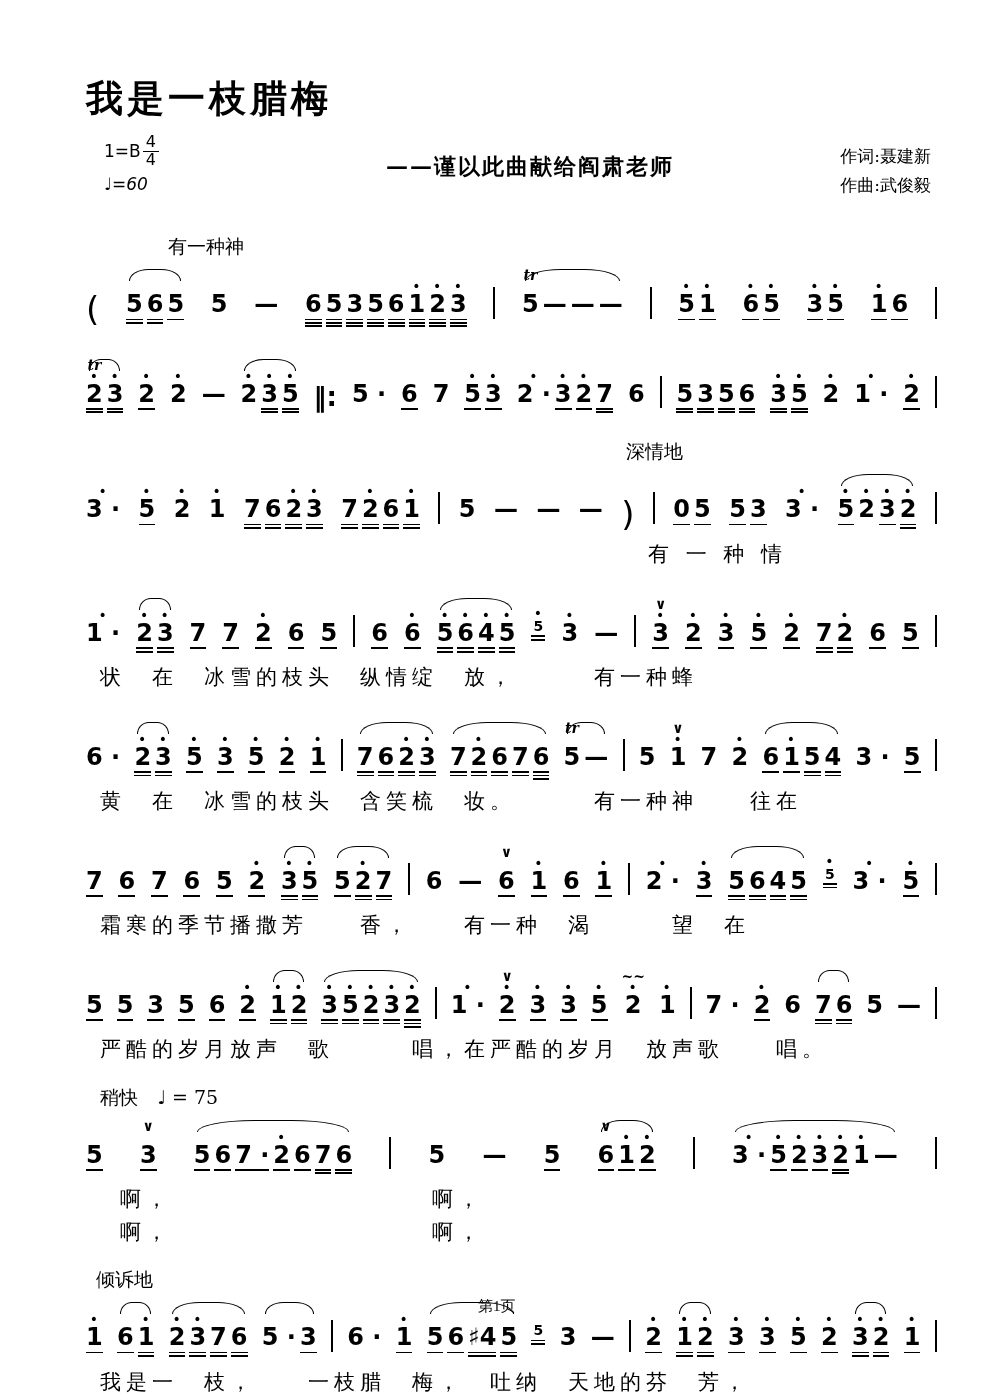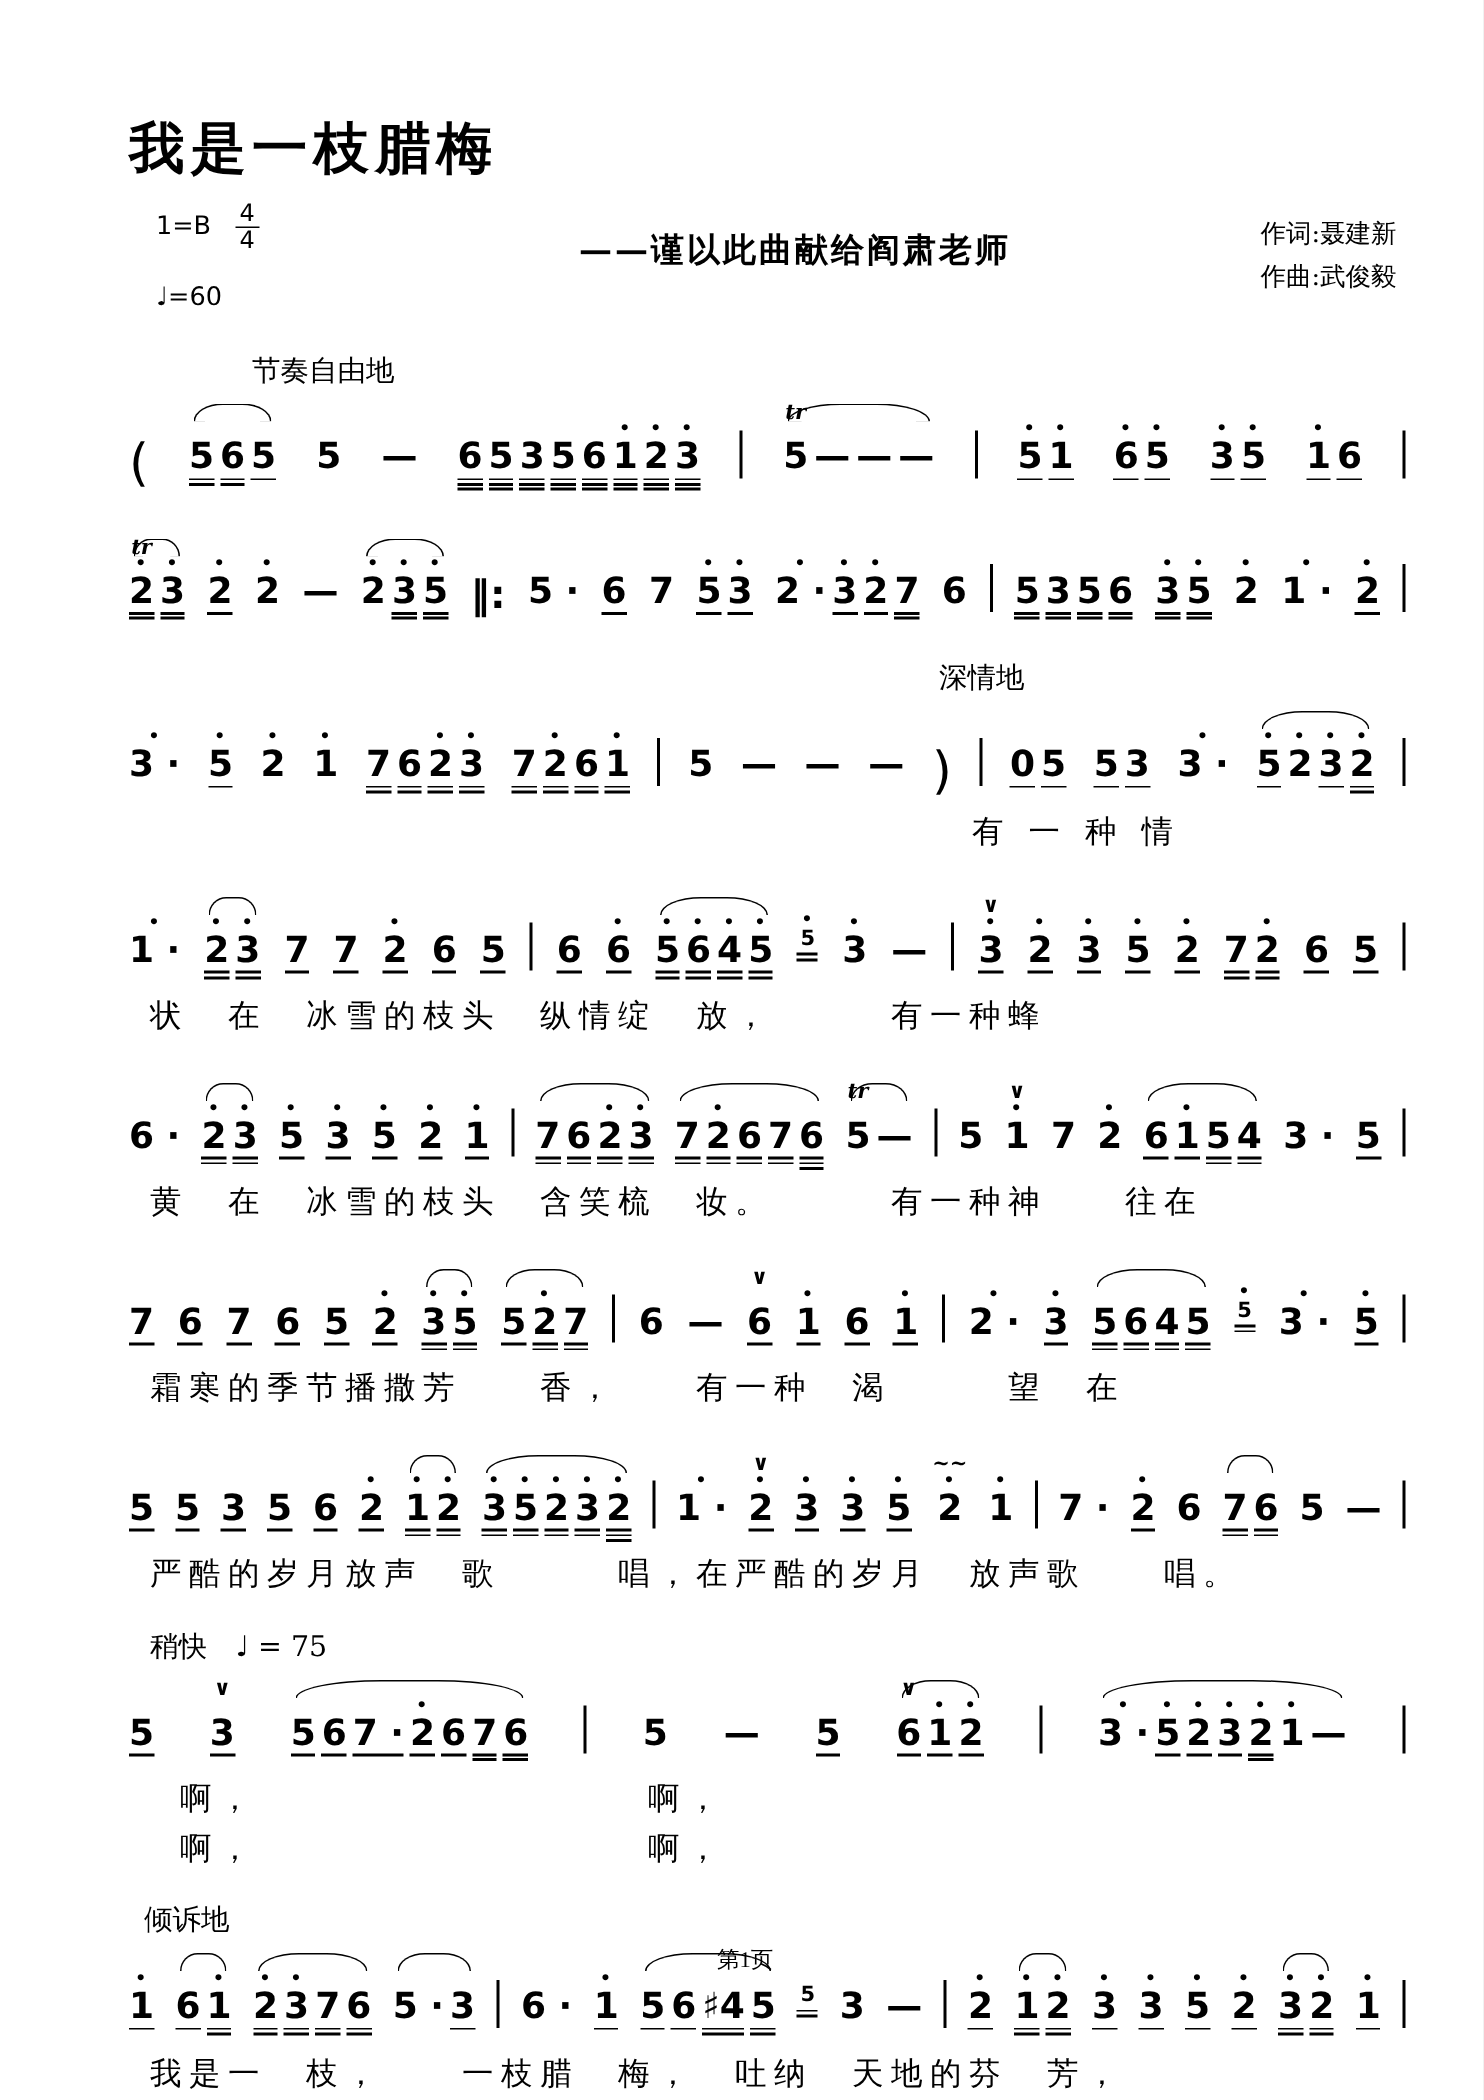--- a/index.html
+++ b/index.html
@@ -9,24 +9,24 @@
     padding:46px 52px 0 86px;
     font-family:"DejaVu Sans",sans-serif;overflow:hidden;
   }
   
   .title{
     text-align:left;font-size:37px;font-weight:700;letter-spacing:4px;
     margin:28px 0 4px 0;font-family:"DejaVu Sans",sans-serif;
   }
   .hdr-row{position:relative;height:86px;}
   .keyblock{position:absolute;left:18px;top:6px;font-size:17px;line-height:1.1;}
-  .keyrow{display:flex;align-items:center;gap:16px;}
+  .keyrow{display:flex;align-items:center;gap:2px;}
   .frac{display:inline-flex;flex-direction:column;align-items:center;font-size:16px;line-height:1.05;}
   .frac .num{border-bottom:1.5px solid #000;padding:0 3px;}
-  .tempo1{margin-top:20px;font-size:17px;}
+  .tempo1{margin-top:6px;font-size:17px;font-style:italic;}
   .subtitle{
     position:absolute;left:300px;top:24px;width:360px;text-align:left;
     font-size:22px;font-weight:700;font-family:"DejaVu Serif",serif;letter-spacing:2px;
   }
   .credits{position:absolute;right:6px;top:14px;text-align:center;font-size:17px;
     font-family:"DejaVu Serif",serif;line-height:1.7;}
   
   #score{margin-top:2px;}
   .sys-label{font-size:19px;font-family:"DejaVu Serif",serif;margin:20px 0 -20px 0;}
   .line{display:flex;justify-content:space-between;align-items:flex-end;margin:28px 0 4px 0;}
@@ -78,21 +78,21 @@
       </div>
     </div>
     <div class="subtitle">——谨以此曲献给阎肃老师</div>
     <div class="credits">
       <div>作词:聂建新</div>
       <div>作曲:武俊毅</div>
     </div>
   </div>
 
   <div id="score">
-      <div class="sys-label" style="padding-left: 82px;">节奏自由地</div>
+      <div class="sys-label" style="padding-left: 82px;">有一种神</div>
       <div class="line">
         <span class="par">(</span>
         <span class="grp arc">
           <span class="note">
             <span class="mk"></span>
             <span class="dots"></span>
             <span class="dg">5</span>
             <span class="ul">
               <i></i>
               <i></i>

